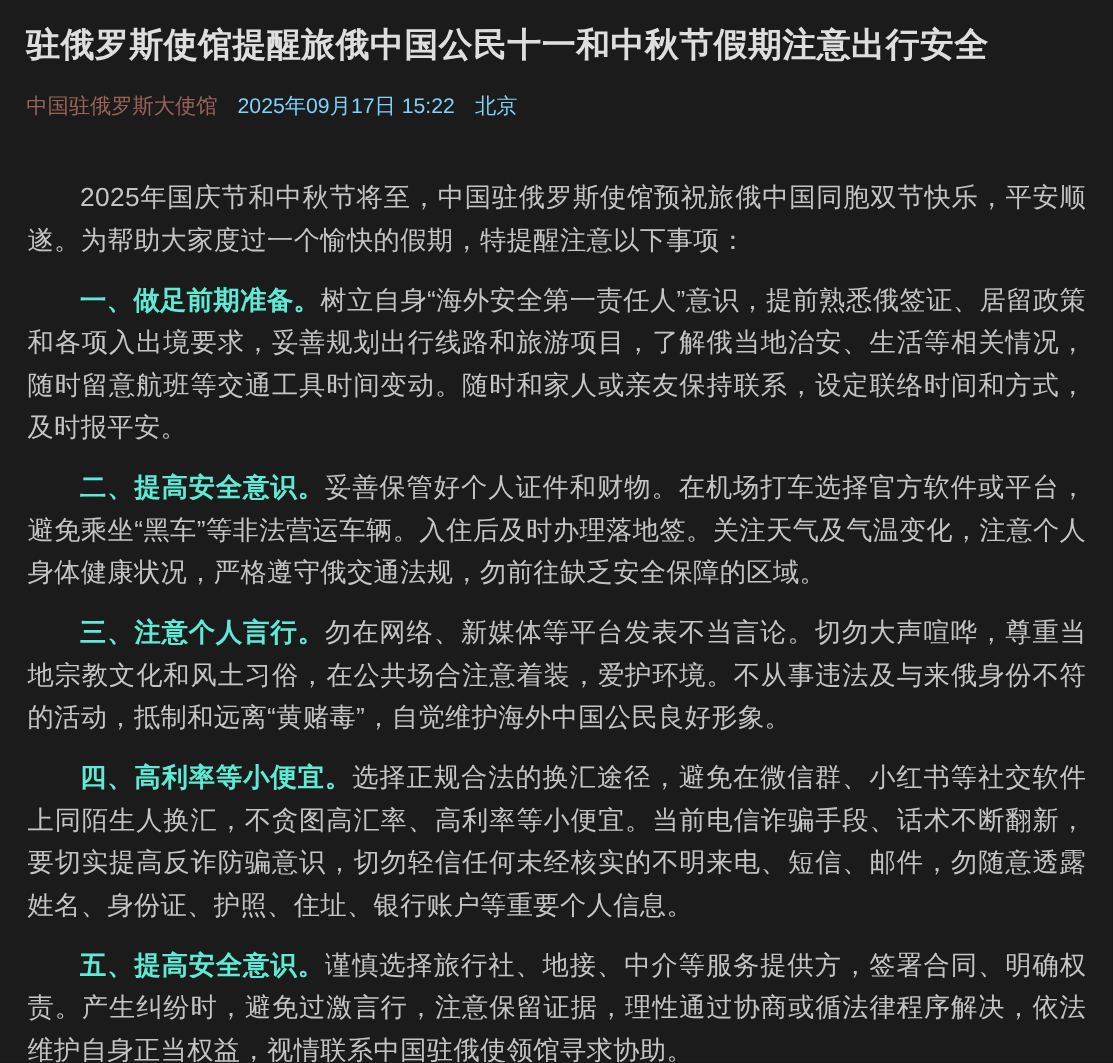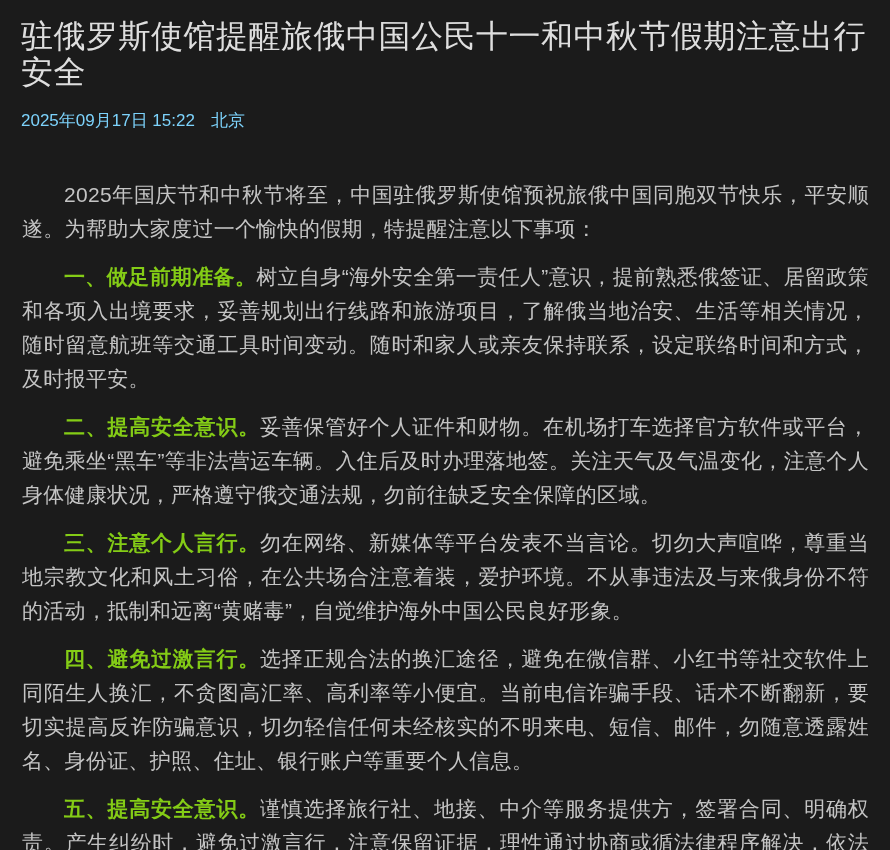--- a/index.html
+++ b/index.html
@@ -11,23 +11,23 @@
   .page {
     width: 890px;
     height: 850px;
     background: #1b1b1b;
     overflow: hidden;
     box-sizing: border-box;
     padding: 18px 21px 0 21px;
   }
   .article-title {
     margin: 0 0 20px 0;
-    font-size: 32px;
+    font-size: 27px;
     line-height: 36px;
-    font-weight: 400;
+    font-weight: 700;
     color: #dedede;
     letter-spacing: 0.5px;
   }
   .byline {
     display: flex;
     align-items: baseline;
     gap: 16px;
     font-size: 17px;
     line-height: 22px;
     margin: 0 0 46px 0;
@@ -45,42 +45,43 @@
     margin: 0 0 14px 1px;
     font-size: 21px;
     line-height: 34px;
     color: #c4c4c4;
     text-indent: 2em;
     text-align: justify;
     letter-spacing: 0.3px;
   }
   .article-body p strong {
     font-weight: 700;
-    color: #84cc16;
+    color: #5eead4;
   }
 </style>
 </head>
 <body>
 
 <div class="page">
 
   <h1 class="article-title">驻俄罗斯使馆提醒旅俄中国公民十一和中秋节假期注意出行安全</h1>
 
   <div class="byline">
+    <span class="source-name">中国驻俄罗斯大使馆</span>
     <span class="publish-date">2025年09月17日 15:22</span>
     <span class="publish-location">北京</span>
   </div>
 
   <div class="article-body">
     <p><strong></strong><span>2025年国庆节和中秋节将至，中国驻俄罗斯使馆预祝旅俄中国同胞双节快乐，平安顺遂。为帮助大家度过一个愉快的假期，特提醒注意以下事项：</span></p>
 
     <p><strong>一、做足前期准备。</strong><span>树立自身“海外安全第一责任人”意识，提前熟悉俄签证、居留政策和各项入出境要求，妥善规划出行线路和旅游项目，了解俄当地治安、生活等相关情况，随时留意航班等交通工具时间变动。随时和家人或亲友保持联系，设定联络时间和方式，及时报平安。</span></p>
 
     <p><strong>二、提高安全意识。</strong><span>妥善保管好个人证件和财物。在机场打车选择官方软件或平台，避免乘坐“黑车”等非法营运车辆。入住后及时办理落地签。关注天气及气温变化，注意个人身体健康状况，严格遵守俄交通法规，勿前往缺乏安全保障的区域。</span></p>
 
     <p><strong>三、注意个人言行。</strong><span>勿在网络、新媒体等平台发表不当言论。切勿大声喧哗，尊重当地宗教文化和风土习俗，在公共场合注意着装，爱护环境。不从事违法及与来俄身份不符的活动，抵制和远离“黄赌毒”，自觉维护海外中国公民良好形象。</span></p>
 
-    <p><strong>四、避免过激言行。</strong><span>选择正规合法的换汇途径，避免在微信群、小红书等社交软件上同陌生人换汇，不贪图高汇率、高利率等小便宜。当前电信诈骗手段、话术不断翻新，要切实提高反诈防骗意识，切勿轻信任何未经核实的不明来电、短信、邮件，勿随意透露姓名、身份证、护照、住址、银行账户等重要个人信息。</span></p>
+    <p><strong>四、高利率等小便宜。</strong><span>选择正规合法的换汇途径，避免在微信群、小红书等社交软件上同陌生人换汇，不贪图高汇率、高利率等小便宜。当前电信诈骗手段、话术不断翻新，要切实提高反诈防骗意识，切勿轻信任何未经核实的不明来电、短信、邮件，勿随意透露姓名、身份证、护照、住址、银行账户等重要个人信息。</span></p>
 
     <p><strong>五、提高安全意识。</strong><span>谨慎选择旅行社、地接、中介等服务提供方，签署合同、明确权责。产生纠纷时，避免过激言行，注意保留证据，理性通过协商或循法律程序解决，依法维护自身正当权益，视情联系中国驻俄使领馆寻求协助。</span></p>
   </div>
 
 </div>
 
 </body></html>

